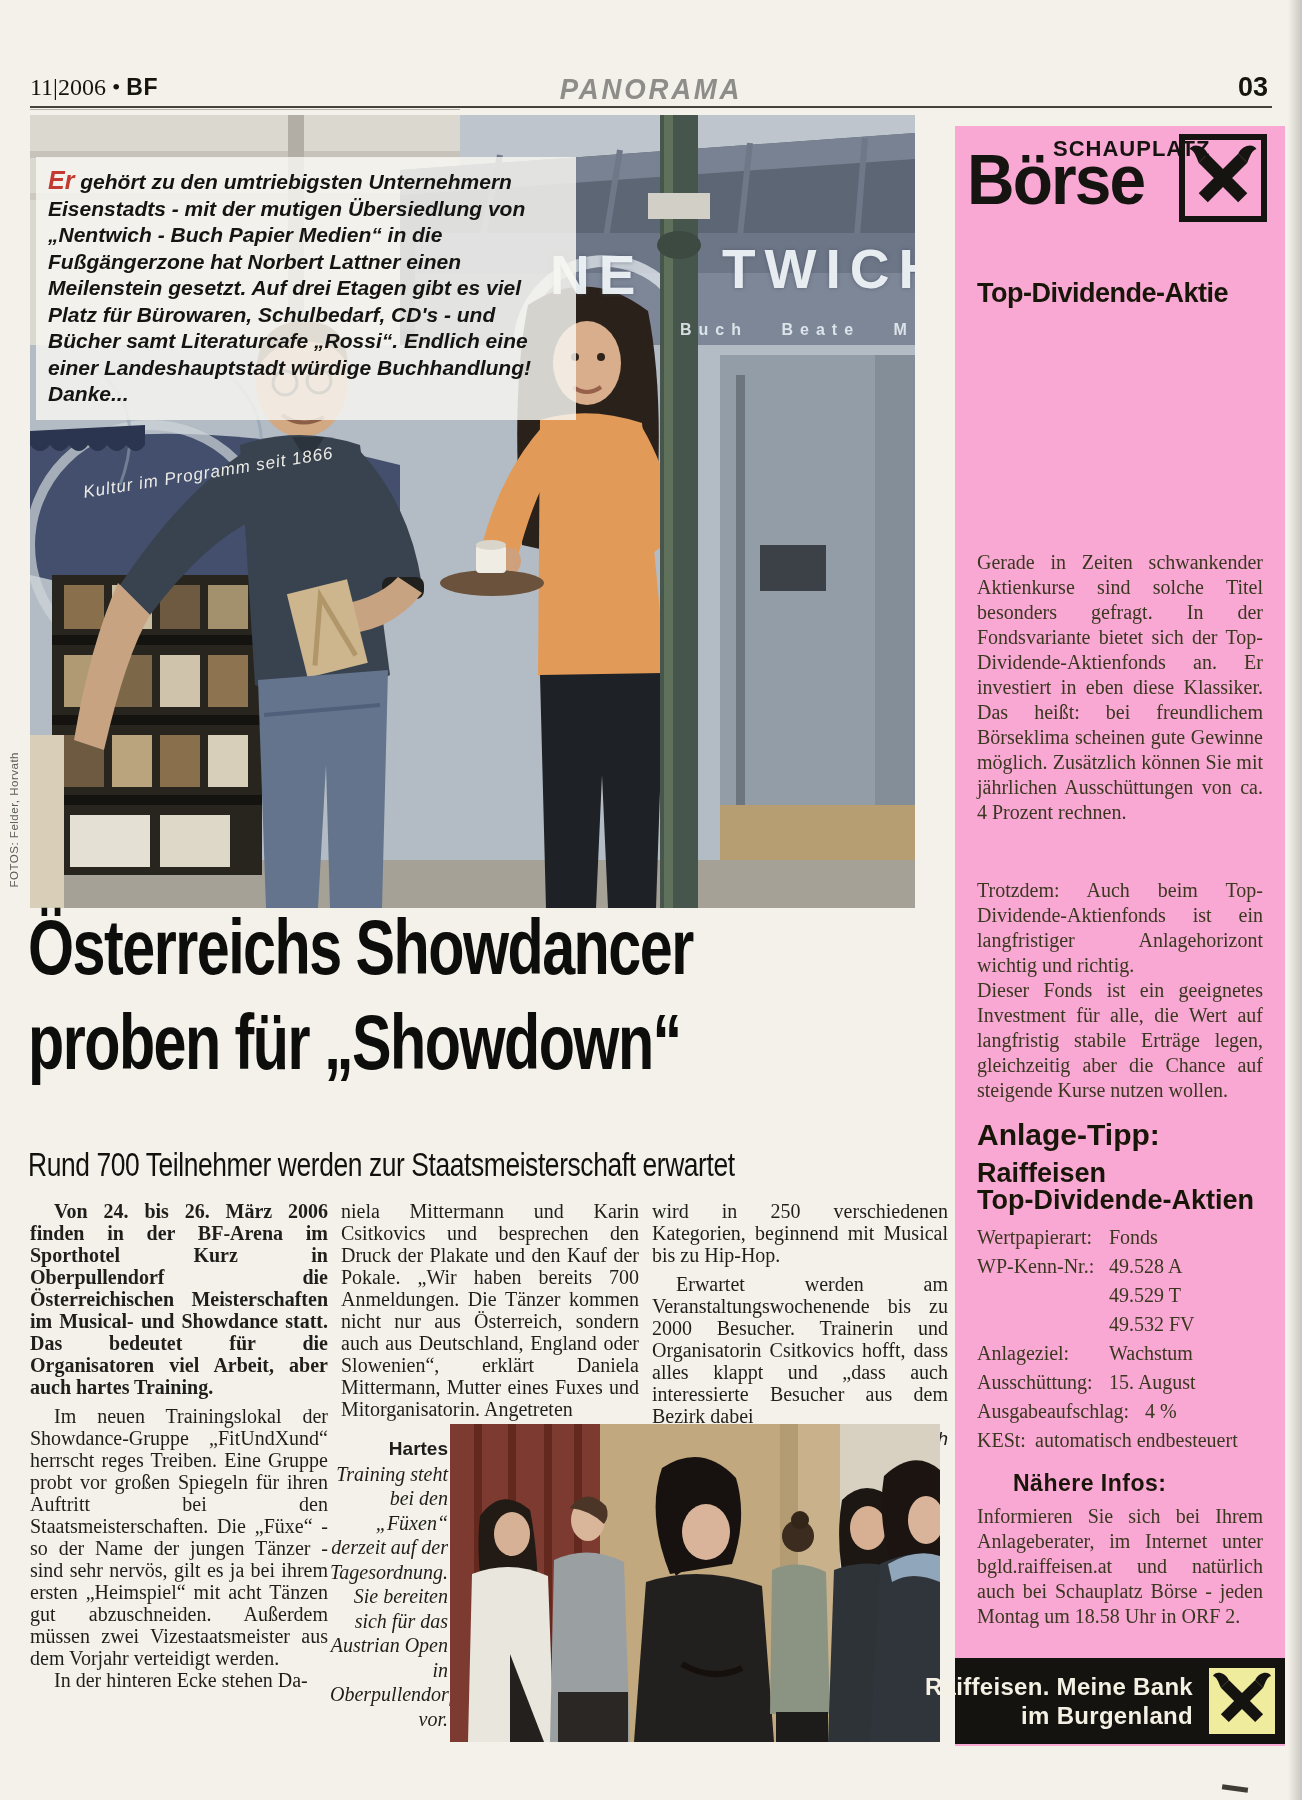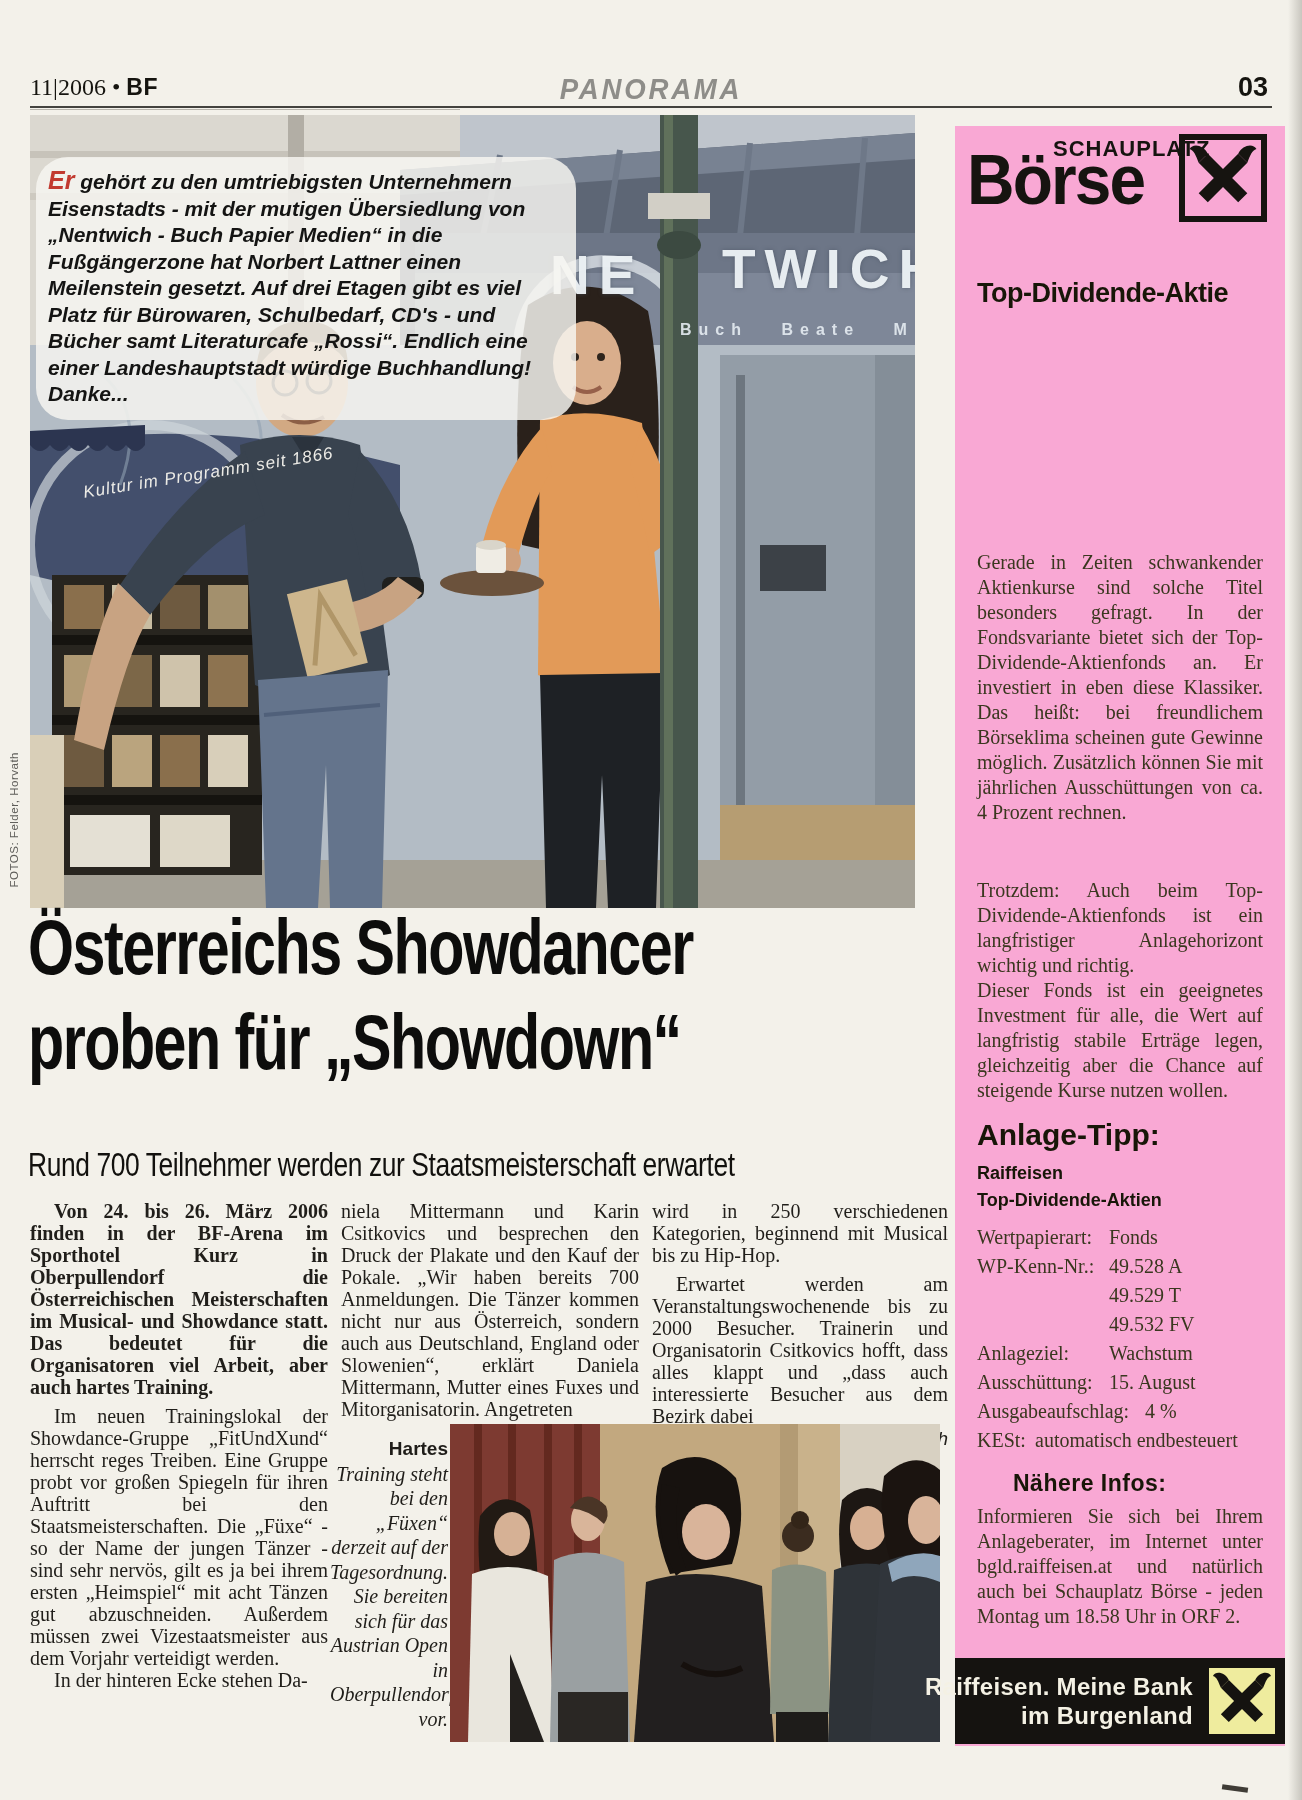--- a/index.html
+++ b/index.html
@@ -10,21 +10,21 @@
   .issue{left:30px;top:74px;font-size:24px;color:#15140f;font-family:"Liberation Serif",serif;}
   .issue b{font-family:"Liberation Sans",sans-serif;font-size:23px;letter-spacing:.5px;}
   .section-title{left:50%;top:72px;transform:translateX(-50%) scaleX(.92);font-style:italic;
         font-weight:bold;font-size:30px;letter-spacing:3px;color:#8e8d89;}
   .page-num{right:34px;top:72px;font-weight:bold;font-size:27px;color:#15140f;}
   .header-rule{left:30px;width:1242px;top:106px;height:2px;background:#43423e;}
   .header-rule2{left:30px;width:430px;top:109px;height:1px;background:#b7b4ac;}
   
   .main-photo{left:30px;top:115px;width:885px;height:793px;background:#b9c0c8;overflow:hidden;}
   .caption-box{left:6px;top:42px;width:516px;background:rgba(247,246,241,.84);padding:10px 12px 12px 12px;
-        font-weight:bold;font-style:italic;font-size:21px;line-height:26.5px;color:#141413;border-radius:32px;}
+        font-weight:bold;font-style:italic;font-size:21px;line-height:26.5px;color:#141413;}
   .caption-lead{color:#c23a30;font-size:25px;}
   .sign-letters{color:rgba(238,243,247,.95);font-weight:bold;letter-spacing:9px;font-size:55px;
         text-shadow:0 0 4px rgba(70,80,95,.6);}
   .sign-sub{color:rgba(230,236,242,.9);font-size:16px;letter-spacing:7px;word-spacing:22px;font-weight:bold;}
   .window-script{color:#ecebe6;font-size:17px;font-style:italic;letter-spacing:1px;
         transform:rotate(-9deg);transform-origin:0 0;white-space:nowrap;}
   .photo-credit{left:8px;top:752px;writing-mode:vertical-rl;transform:rotate(180deg);
         font-size:11.5px;color:#5d5c58;letter-spacing:.5px;}
   
   .headline{left:28px;top:900px;font-weight:bold;color:#0d0d0c;font-size:77px;line-height:95px;
@@ -52,21 +52,21 @@
   .brand-big{position:absolute;left:2px;top:8px;font-weight:bold;font-size:70px;letter-spacing:-2px;color:#161410;
         transform:scaleX(.94);transform-origin:0 0;}
   .brand-small{position:absolute;left:88px;top:4px;font-weight:bold;font-size:22px;letter-spacing:1px;color:#161410;}
   .brand-logo{position:absolute;right:8px;top:2px;width:88px;height:88px;border:6px solid #161410;box-sizing:border-box;}
   .url-bar{left:0;top:100px;width:330px;height:40px;background:#151310;color:#f2efe6;font-weight:bold;
         font-size:29px;letter-spacing:.5px;line-height:40px;padding-left:7px;box-sizing:border-box;}
   .sb-heading{top:152px;font-weight:bold;font-size:27px;letter-spacing:-.5px;color:#181608;}
   .sb-par{font-family:"Liberation Serif",serif;font-size:20px;line-height:25px;color:#3a371f;text-align:justify;}
   .sb-p1{top:196px;} .sb-p2{top:424px;} .sb-p3{top:752px;} .sb-p4{top:852px;}
   .tip-heading{top:992px;font-weight:bold;font-size:30px;color:#181608;}
-  .tip-sub{top:1034px;font-weight:bold;font-size:18px;line-height:27px;color:#181608;}
+  .tip-sub{top:1034px;font-weight:bold;font-size:27px;line-height:27px;color:#181608;}
   .facts{top:1100px;}
   .fact-row{position:relative;height:29px;font-family:"Liberation Serif",serif;font-size:20px;color:#3a371f;}
   .fact-label{position:absolute;left:0;top:0;}
   .fact-value{position:absolute;left:132px;top:0;}
   .fact-row.inline .fact-value{left:58px;}
   .info-heading{top:1344px;font-weight:bold;font-size:23px;letter-spacing:.5px;color:#181608;margin-left:36px;}
   .info-text{top:1378px;}
   .banner{left:0;top:1532px;width:330px;height:86px;background:#151310;}
   .banner-text{position:absolute;right:92px;top:14px;text-align:right;color:#f4f1e4;font-weight:bold;
         font-size:24px;line-height:29px;letter-spacing:.3px;white-space:nowrap;}

